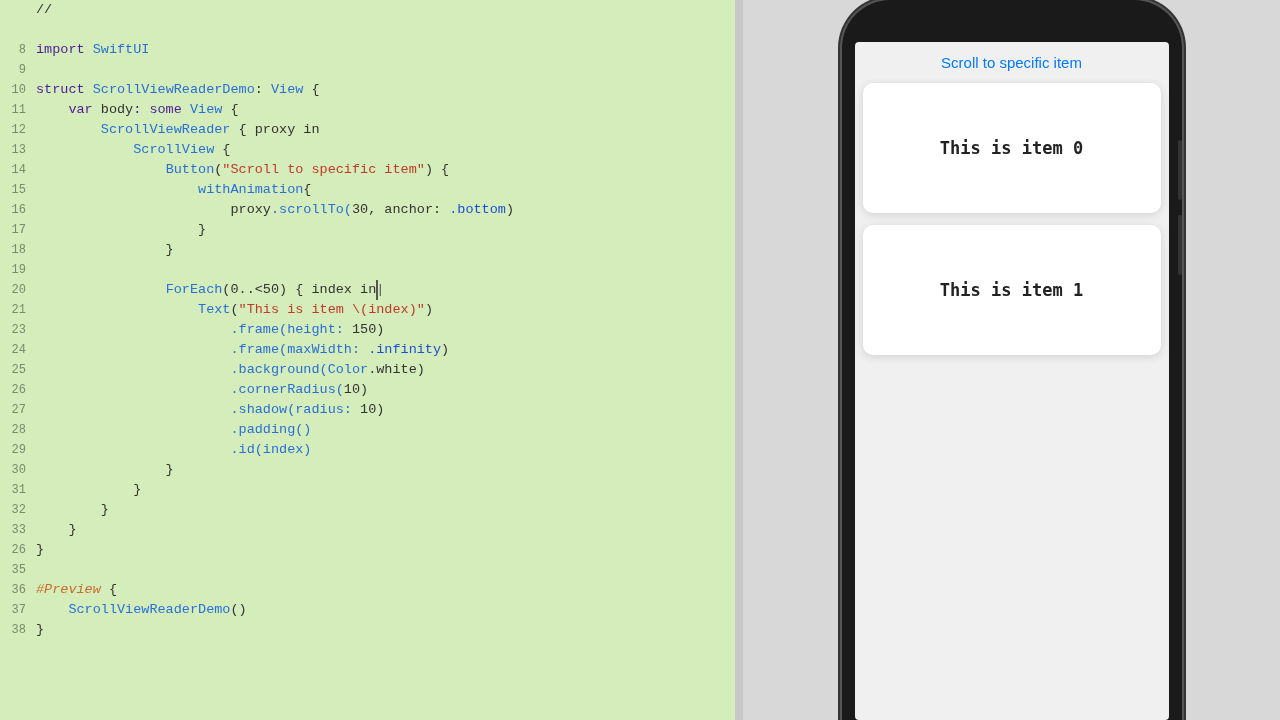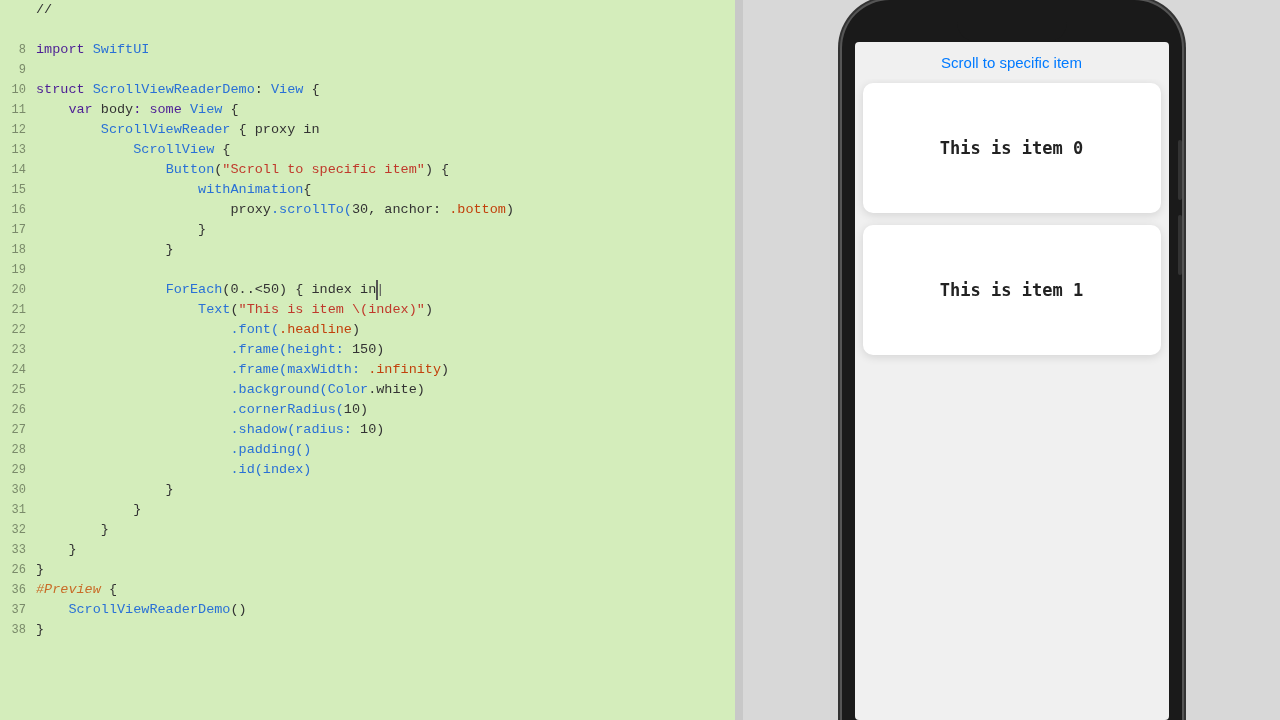--- a/index.html
+++ b/index.html
@@ -47,21 +47,21 @@
     }
 
     .line-content {
       flex: 1;
       white-space: pre;
       color: #333;
     }
 
     
     .kw { color: #4c1d95; font-weight: 400; }
-    .kw-blue { color: #c2410c; }
+    .kw-blue { color: #1d4ed8; }
     .kw-orange { color: #c96c28; font-style: italic; }
     .type { color: #2970d6; }
     .str { color: #c0392b; }
     .fn { color: #2970d6; }
 
     
     .divider {
       width: 8px;
       background: #c8c8c8;
       height: 720px;
@@ -236,24 +236,20 @@
       </div>
       <div class="code-line">
         <span class="line-num">20</span>
         <span class="line-content"><span>                </span><span class="type">ForEach</span><span>(0..&lt;50) { index in</span><span style="background: rgb(85, 85, 85); color: rgb(85, 85, 85); width: 2px; display: inline-block;">|</span></span>
       </div>
       <div class="code-line">
         <span class="line-num">21</span>
         <span class="line-content"><span>                    </span><span class="type">Text</span><span>(</span><span class="str">"This is item \(index)"</span><span>)</span></span>
       </div>
       <div class="code-line">
-        <span class="line-num">22</span>
-        <span class="line-content"><span class="fn">                        .font(</span><span class="kw-blue">.headline</span><span>)</span></span>
-      </div>
-      <div class="code-line">
         <span class="line-num">23</span>
         <span class="line-content"><span class="fn">                        .frame(height: </span><span>150</span><span>)</span></span>
       </div>
       <div class="code-line">
         <span class="line-num">24</span>
         <span class="line-content"><span class="fn">                        .frame(maxWidth: </span><span class="kw-blue">.infinity</span><span>)</span></span>
       </div>
       <div class="code-line">
         <span class="line-num">25</span>
         <span class="line-content"><span class="fn">                        .background(</span><span class="type">Color</span><span>.white)</span></span>
@@ -286,20 +282,24 @@
         <span class="line-num">32</span>
         <span class="line-content"><span>        }</span></span>
       </div>
       <div class="code-line">
         <span class="line-num">33</span>
         <span class="line-content"><span>    }</span></span>
       </div>
       <div class="code-line">
         <span class="line-num">26</span>
         <span class="line-content"><span>}</span></span>
+      </div>
+      <div class="code-line">
+        <span class="line-num">35</span>
+        <span class="line-content"></span>
       </div>
       <div class="code-line">
         <span class="line-num">36</span>
         <span class="line-content"><span class="kw-orange">#Preview</span><span> {</span></span>
       </div>
       <div class="code-line">
         <span class="line-num">37</span>
         <span class="line-content"><span>    </span><span class="fn">ScrollViewReaderDemo</span><span>()</span></span>
       </div>
       <div class="code-line">

